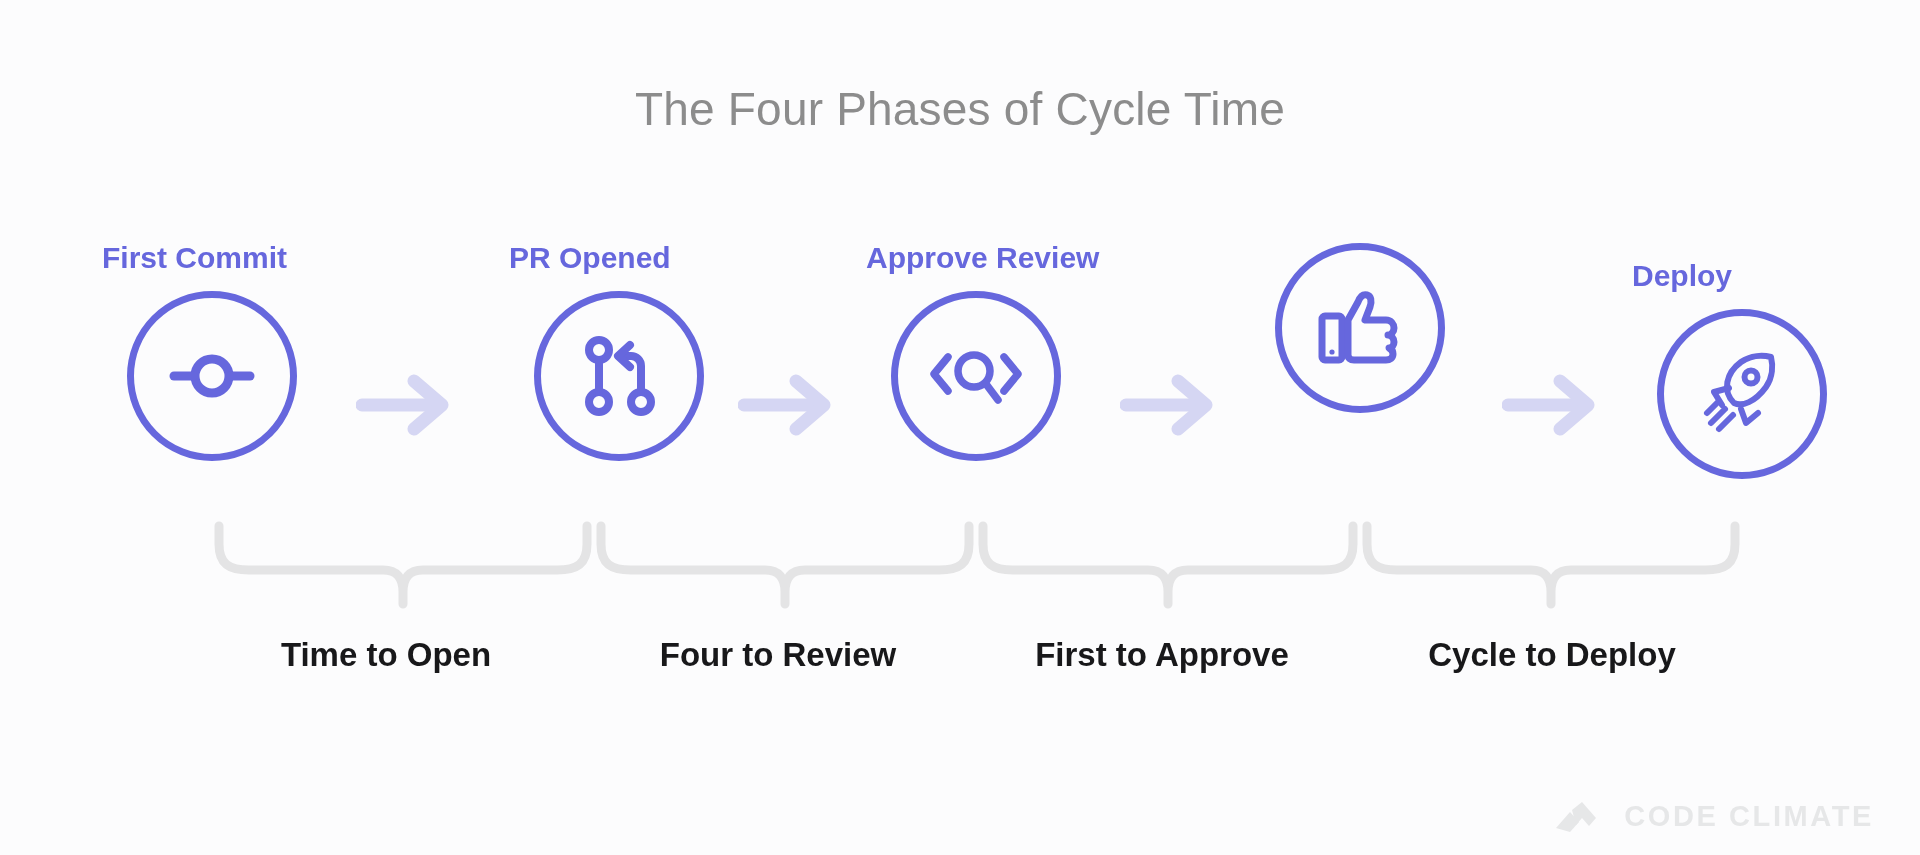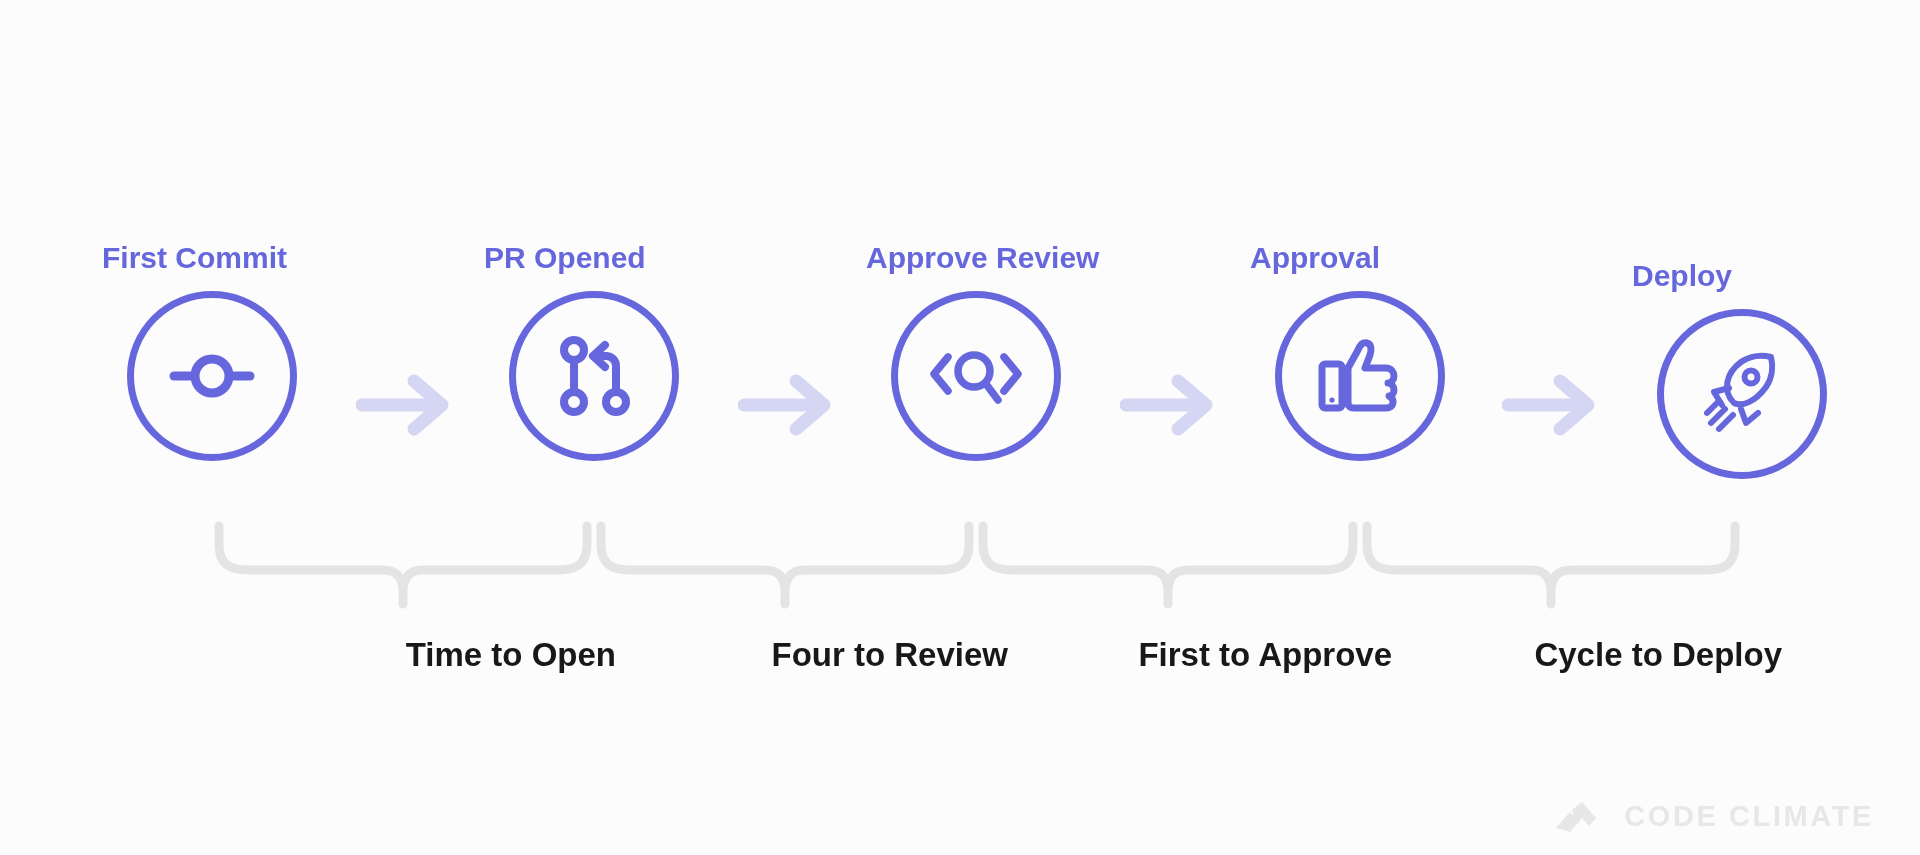--- a/index.html
+++ b/index.html
@@ -90,21 +90,21 @@
     position: absolute;
     top: 520px;
     height: 90px;
   }
 
   .phase-label {
     position: absolute;
     top: 636px;
     width: 460px;
     margin-left: -230px;
-    text-align: right;
+    text-align: center;
     font-size: 33px;
     font-weight: 700;
     color: #18181a;
     white-space: nowrap;
   }
 
   
   .brand {
     position: absolute;
     right: 46px;
@@ -119,20 +119,21 @@
     letter-spacing: 2.6px;
     color: #e6e7e8;
     white-space: nowrap;
   }
 </style>
 </head>
 <body>
 
 <div class="canvas">
 
+  <div class="title">The Four Phases of Cycle Time</div>
 
   <div class="arrows-layer">
     <div class="arrow" style="left:404px">
       <svg width="96" height="66" viewBox="0 0 96 66" fill="none">
         <path d="M6 33 H82" stroke="#d5d6f3" stroke-width="13" stroke-linecap="round"></path>
         <path d="M58 9 L86 33 L58 57" stroke="#d5d6f3" stroke-width="13" stroke-linecap="round" stroke-linejoin="round" fill="none"></path>
       </svg>
     </div>
     <div class="arrow" style="left:786px">
       <svg width="96" height="66" viewBox="0 0 96 66" fill="none">
@@ -160,21 +161,21 @@
       <div class="stage-label">First Commit</div>
       <div class="stage-circle">
         <svg width="92" height="92" viewBox="0 0 92 92" fill="none">
           <circle cx="46" cy="46" r="17" stroke="#6667dd" stroke-width="9"></circle>
           <path d="M8 46 H27" stroke="#6667dd" stroke-width="9" stroke-linecap="round"></path>
           <path d="M65 46 H84" stroke="#6667dd" stroke-width="9" stroke-linecap="round"></path>
         </svg>
       </div>
     </div>
 
-    <div class="stage" style="left:594px; top:243px">
+    <div class="stage" style="left:619px; top:243px">
       <div class="stage-label">PR Opened</div>
       <div class="stage-circle">
         <svg width="92" height="92" viewBox="0 0 92 92" fill="none">
           <circle cx="26" cy="20" r="10" stroke="#6667dd" stroke-width="8"></circle>
           <circle cx="26" cy="72" r="10" stroke="#6667dd" stroke-width="8"></circle>
           <circle cx="68" cy="72" r="10" stroke="#6667dd" stroke-width="8"></circle>
           <path d="M26 30 V62" stroke="#6667dd" stroke-width="8" stroke-linecap="round"></path>
           <path d="M68 62 V36 A10 10 0 0 0 58 26 H46" stroke="#6667dd" stroke-width="8" stroke-linecap="round" stroke-linejoin="round" fill="none"></path>
           <path d="M57 15 L45 26 L57 37" stroke="#6667dd" stroke-width="8" stroke-linecap="round" stroke-linejoin="round" fill="none"></path>
         </svg>
@@ -187,21 +188,20 @@
         <svg width="100" height="92" viewBox="0 0 100 92" fill="none">
           <path d="M22 27 L8 44 L22 61" stroke="#6667dd" stroke-width="7.5" stroke-linecap="round" stroke-linejoin="round" fill="none"></path>
           <path d="M78 27 L92 44 L78 61" stroke="#6667dd" stroke-width="7.5" stroke-linecap="round" stroke-linejoin="round" fill="none"></path>
           <circle cx="48" cy="41" r="16" stroke="#6667dd" stroke-width="7.5"></circle>
           <path d="M60 54 L72 70" stroke="#6667dd" stroke-width="7.5" stroke-linecap="round"></path>
         </svg>
       </div>
     </div>
 
     <div class="stage" style="left:1360px; top:243px">
-      <div class="stage-label">Approval</div>
       <div class="stage-circle">
         <svg width="92" height="92" viewBox="0 0 92 92" fill="none">
           <rect x="8" y="34" width="20" height="44" rx="3" stroke="#6667dd" stroke-width="7" fill="none"></rect>
           <circle cx="18" cy="70" r="2.6" fill="#6667dd"></circle>
           <path d="M34 38 L44 20 C46 15 49 12 53 13 C57 14 58 19 56 25 L51 38 H72 C77 38 80 42 80 46 C80 50 77 53 74 53 C77 53 80 56 80 60 C80 63 78 66 75 66 C77 67 79 69 79 72 C79 76 76 78 72 78 L40 78 C36 78 34 76 34 73 Z" stroke="#6667dd" stroke-width="7" stroke-linejoin="round" fill="none"></path>
         </svg>
       </div>
     </div>
 
     <div class="stage" style="left:1742px; top:261px">

